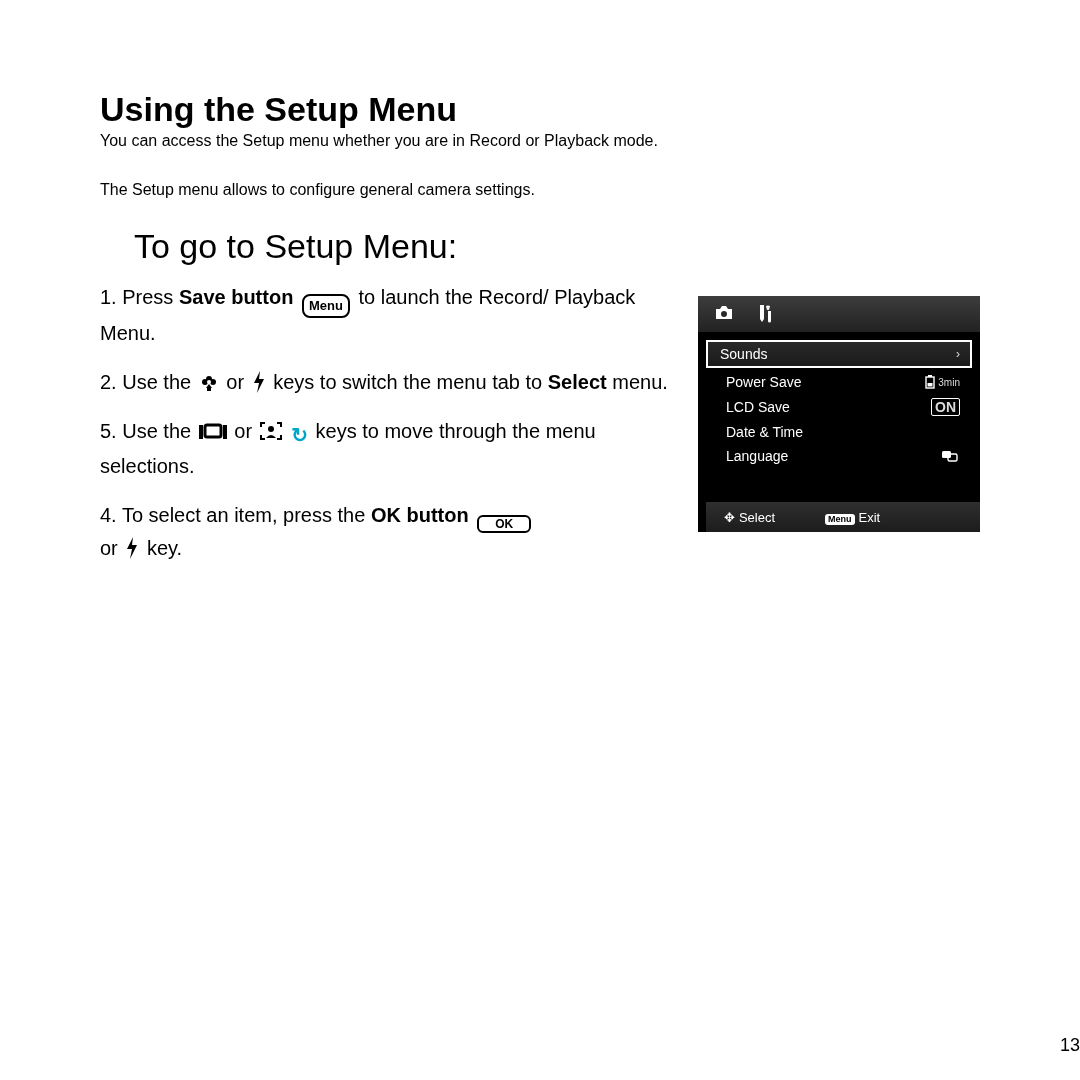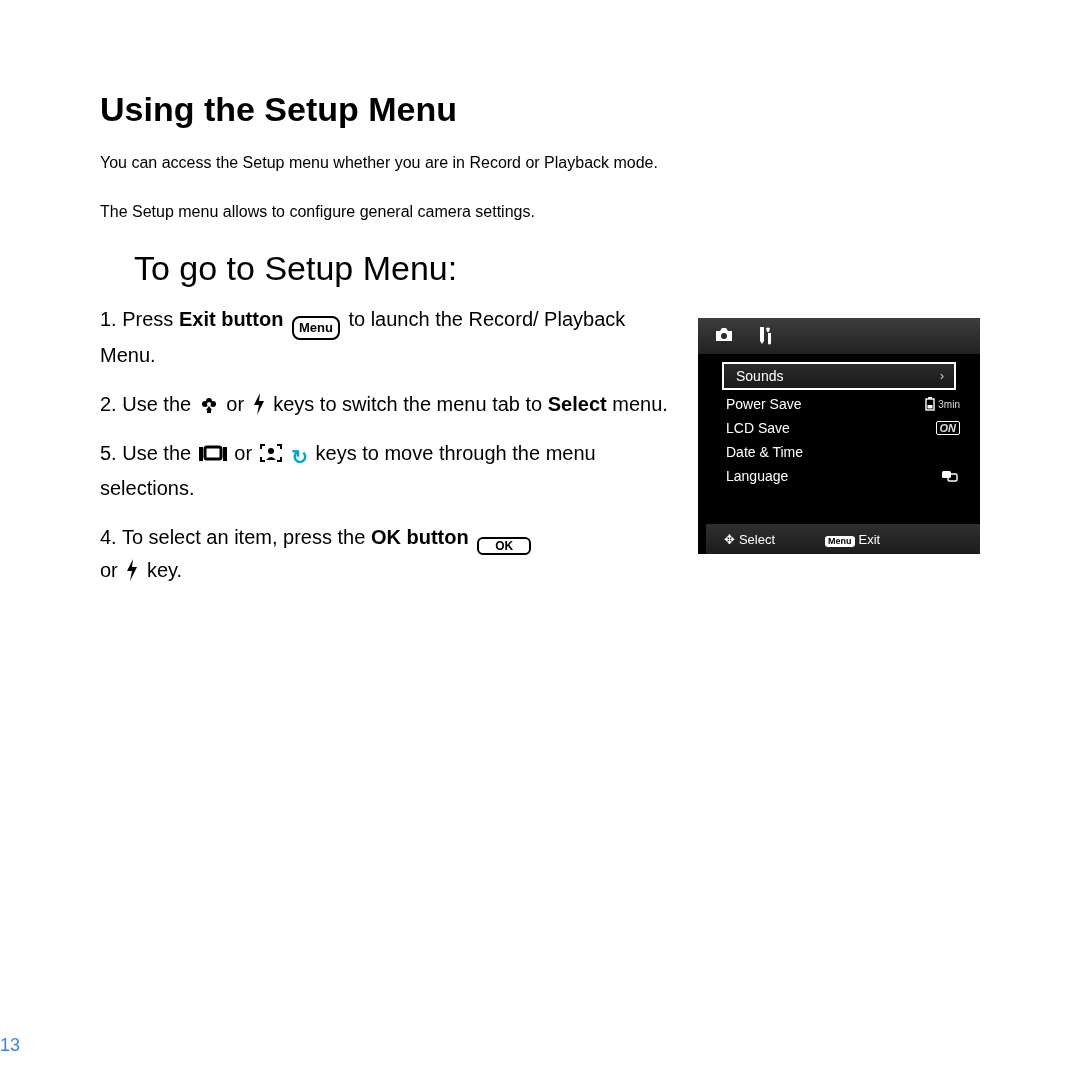--- a/index.html
+++ b/index.html
@@ -10,21 +10,20 @@
     font-family: "Segoe UI", "Trebuchet MS", Arial, sans-serif;
     color: #000;
     position: relative;
   }
   .page {
     padding: 90px 100px 0 100px;
   }
   h1 {
     font-size: 34px;
     font-weight: 700;
-    margin-bottom: 22px;
   }
   .intro p {
     font-size: 16px;
     line-height: 1.45;
     margin-bottom: 26px;
   }
   h2 {
     font-size: 34px;
     font-weight: 400;
     margin: 4px 0 16px 34px;
@@ -92,33 +91,32 @@
   }
   .lcd .row {
     display: flex;
     align-items: center;
     justify-content: space-between;
     padding: 4px 20px 4px 28px;
     font-size: 14px;
   }
   .lcd .row.sel {
     border: 2px solid #fff;
-    margin: 2px 24px;
+    margin: 2px 8px;
     padding: 4px 10px 4px 12px;
     background: linear-gradient(#2a2a2a,#1a1a1a);
   }
   .lcd .row .r { color:#dcdcdc; font-size:12px; display:flex; align-items:center; gap:2px; }
   .lcd .onbadge {
     border: 1px solid #fff;
-    font-size: 11px;
+    font-size: 14px;
     padding: 0 3px;
     border-radius: 2px;
     font-weight: 700;
     display:inline-block;
-    font-style:italic;
   }
   .lcd .foot {
     position: absolute;
     bottom: 0; left: 8px; right: 0;
     height: 30px;
     background: linear-gradient(#2f2f2f,#1c1c1c);
     display: flex;
     align-items: center;
     padding: 0 18px;
     font-size: 13px;
@@ -130,43 +128,43 @@
     font-size:9px; font-weight:700;
     border-radius:3px;
     padding:1px 3px;
     margin-right:4px;
     line-height:1;
   }
   .pagenum {
     position: absolute;
     bottom: 24px;
     width: 100%;
-    text-align: left;
+    text-align: right;
     font-size: 18px;
-    color: #3b82f6;
+    color: #000000;
   }
 </style>
 </head>
 <body>
 
 <div class="page">
   <h1>Using the Setup Menu</h1>
 
   <div class="intro">
     <p>You can access the Setup menu whether you are in Record or Playback mode.</p>
     <p>The Setup menu allows to configure general camera settings.</p>
   </div>
 
   <h2>To go to Setup Menu:</h2>
 
   <div class="body-row">
     <div class="steps">
 
       <div class="step">
-        <span>1.  Press </span><b>Exit button</b>
+        <span>1.  Press </span><b>Save button</b>
         <span class="ibox">Menu</span>
         <span> to launch the Record/ Playback Menu.</span>
       </div>
 
       <div class="step">
         <span>2.  Use the </span>
         <span class="glyph">
           <svg width="20" height="20" viewBox="0 0 20 20">
               <g fill="#000">
                 <circle cx="10" cy="6" r="3"></circle>

